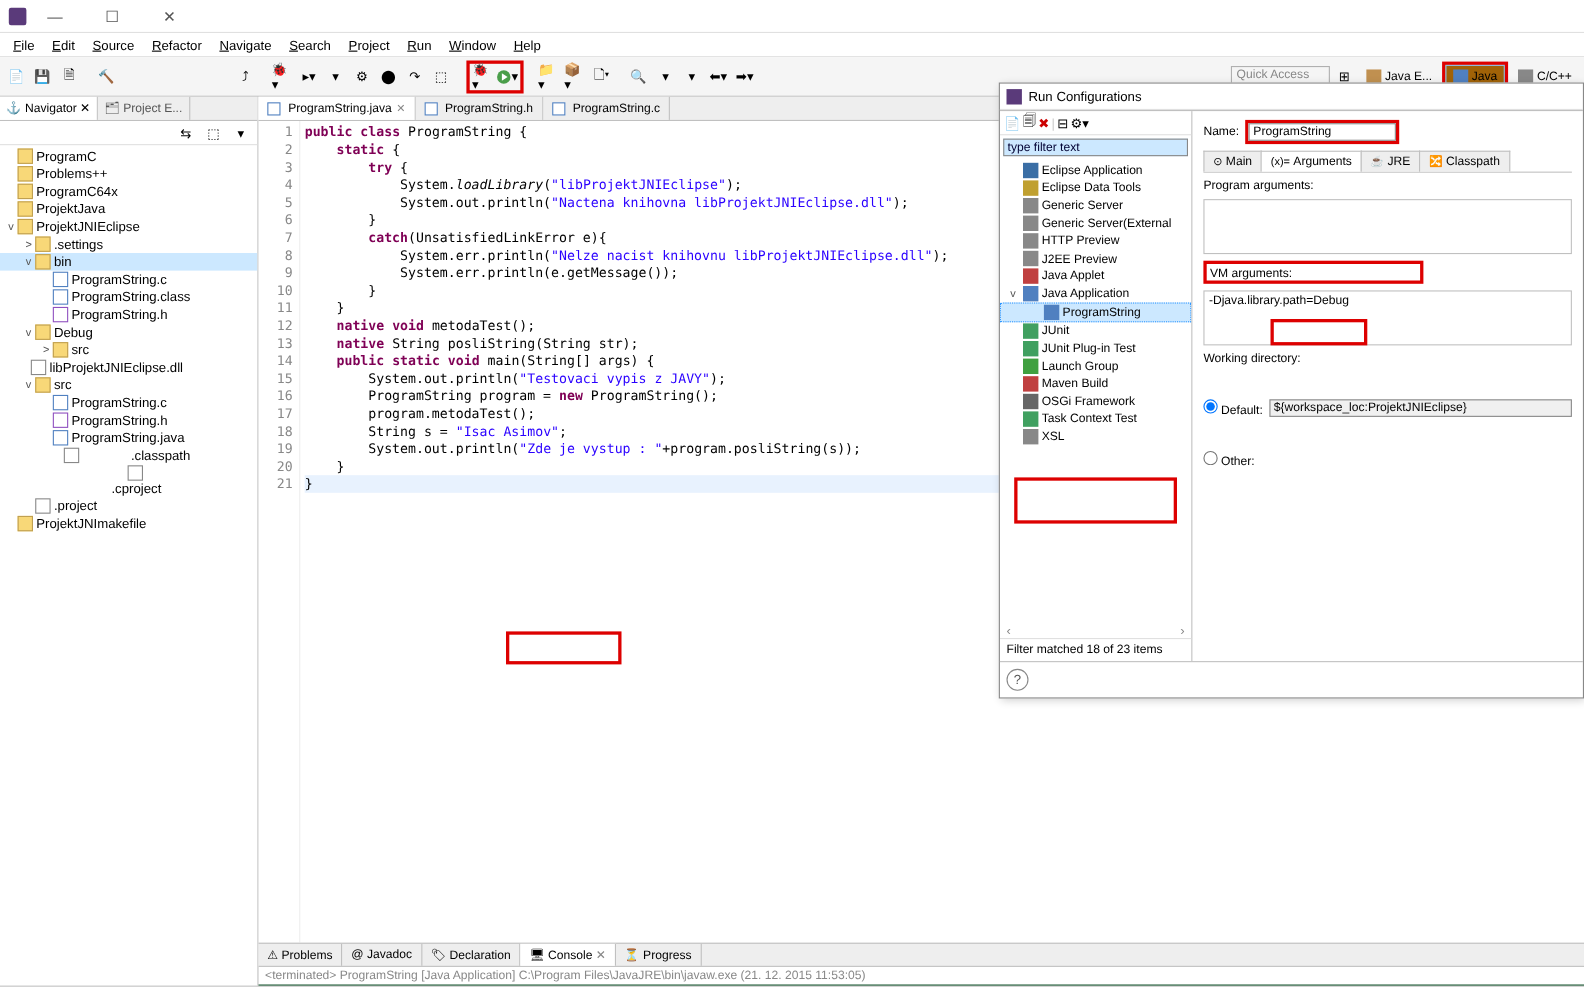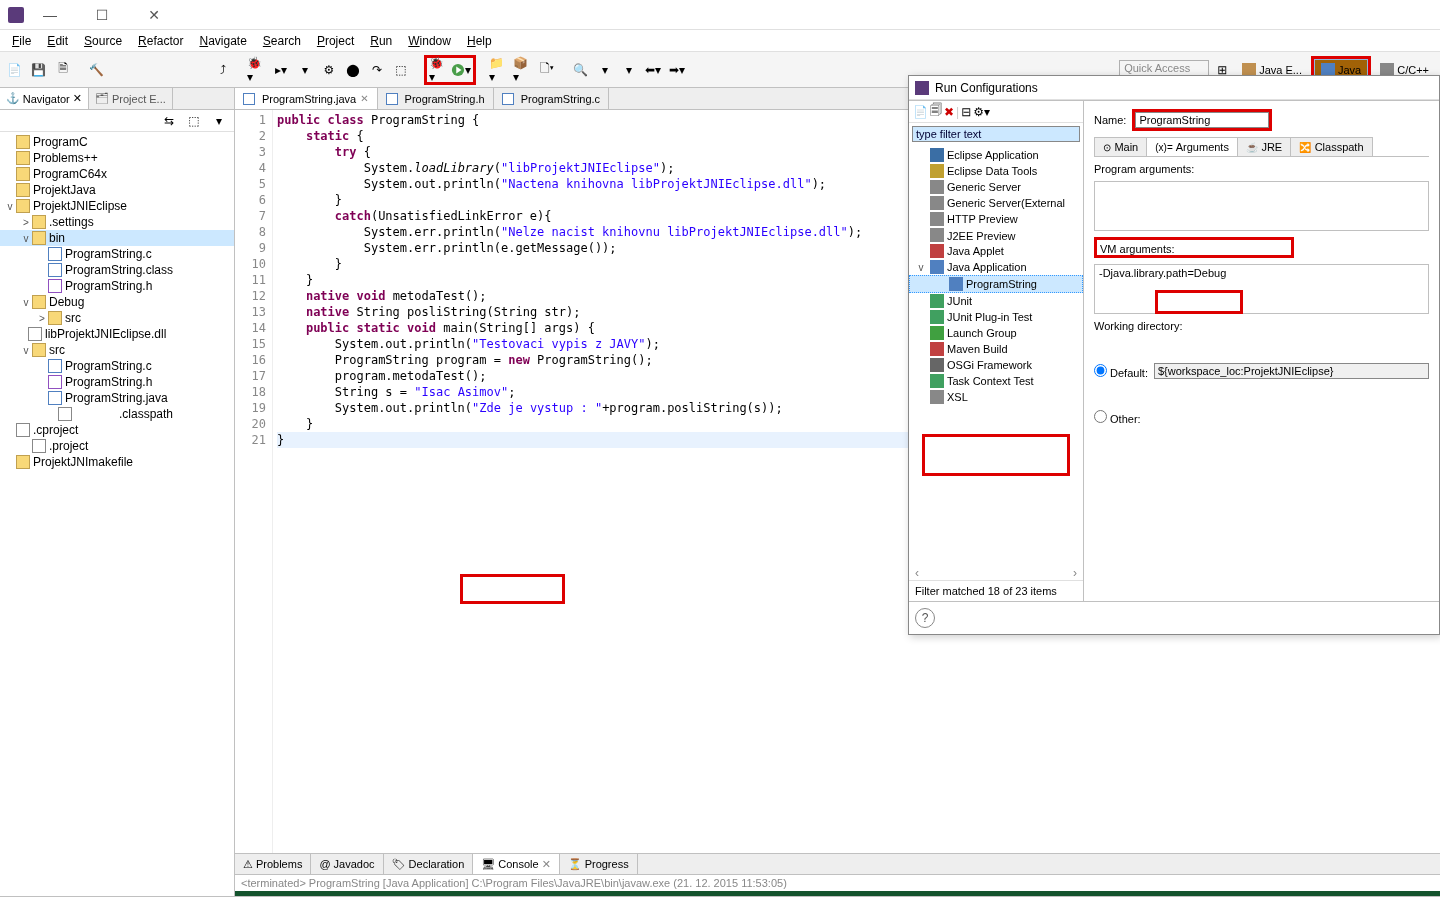--- a/index.html
+++ b/index.html
@@ -50,21 +50,21 @@
 .gutter div { height: 16px; line-height: 16px; }
 .code { flex: 1; padding: 2px 4px; white-space: pre; overflow: hidden; }
 .code div { height: 16px; line-height: 16px; }
 .kw { color: #7f0055; font-weight: bold; }
 .str { color: #2a00ff; }
 .mtd { font-style: italic; }
 .code .hl { background: #e8f2fe; display: block; }
 .bottom-tabs { height: 22px; display: flex; background: #eee; border-top: 1px solid #c0c0c0; border-bottom: 1px solid #c0c0c0; }
 .btab { padding: 2px 8px; display: flex; align-items: center; gap: 3px; border-right: 1px solid #c0c0c0; font-size: 11px; }
 .btab.active { background: #fff; }
-.console-head { padding: 2px 6px; color: #888; font-size: 11px; border-bottom: 5px solid #14532d; }
+.console-head { padding: 2px 6px; color: #888; font-size: 11px; border-bottom: 1px solid #14532d; }
 .console { flex: 0 0 230px; font-family: Consolas, monospace; font-size: 12px; padding: 2px 6px; overflow: auto; white-space: pre; }
 .statusbar { height: 22px; border-top: 1px solid #c0c0c0; padding: 2px 6px; font-size: 11px; display: flex; align-items: center; }
 
 .dialog { position: absolute; top: 75px; left: 908px; width: 532px; height: 560px; background: #fff; border: 1px solid #888; box-shadow: 2px 2px 8px rgba(0,0,0,0.2); display: flex; flex-direction: column; }
 .dlg-title { height: 24px; display: flex; align-items: center; padding: 0 6px; gap: 6px; border-bottom: 1px solid #e0e0e0; }
 .dlg-title .icon { width: 14px; height: 14px; background: #5a3a7a; }
 .dlg-head { padding: 8px 12px; }
 .dlg-head h2 { font-size: 14px; font-weight: bold; margin-bottom: 4px; }
 .dlg-head .sub { font-size: 11px; color: #333; }
 .dlg-body { flex: 1; display: flex; border-top: 1px solid #c0c0c0; overflow: hidden; }
@@ -269,21 +269,21 @@
         <div class="tree-item" style="padding-left: 36px;">
           <span class="tw"></span>
           <span class="ficon jfile"></span>
           <span>ProgramString.java</span>
         </div>
         <div class="tree-item" style=" gap: 44px;">
           <span class="tw"></span>
           <span class="ficon xfile"></span>
           <span>.classpath</span>
         </div>
-        <div class="tree-item" style="padding-left: 4px;">
+        <div class="tree-item" style="padding-left: 16px; flex-direction: column;">
           <span class="tw"></span>
           <span class="ficon xfile"></span>
           <span>.cproject</span>
         </div>
         <div class="tree-item" style="padding-left: 20px;">
           <span class="tw"></span>
           <span class="ficon xfile"></span>
           <span>.project</span>
         </div>
         <div class="tree-item" style="padding-left: 4px;">

